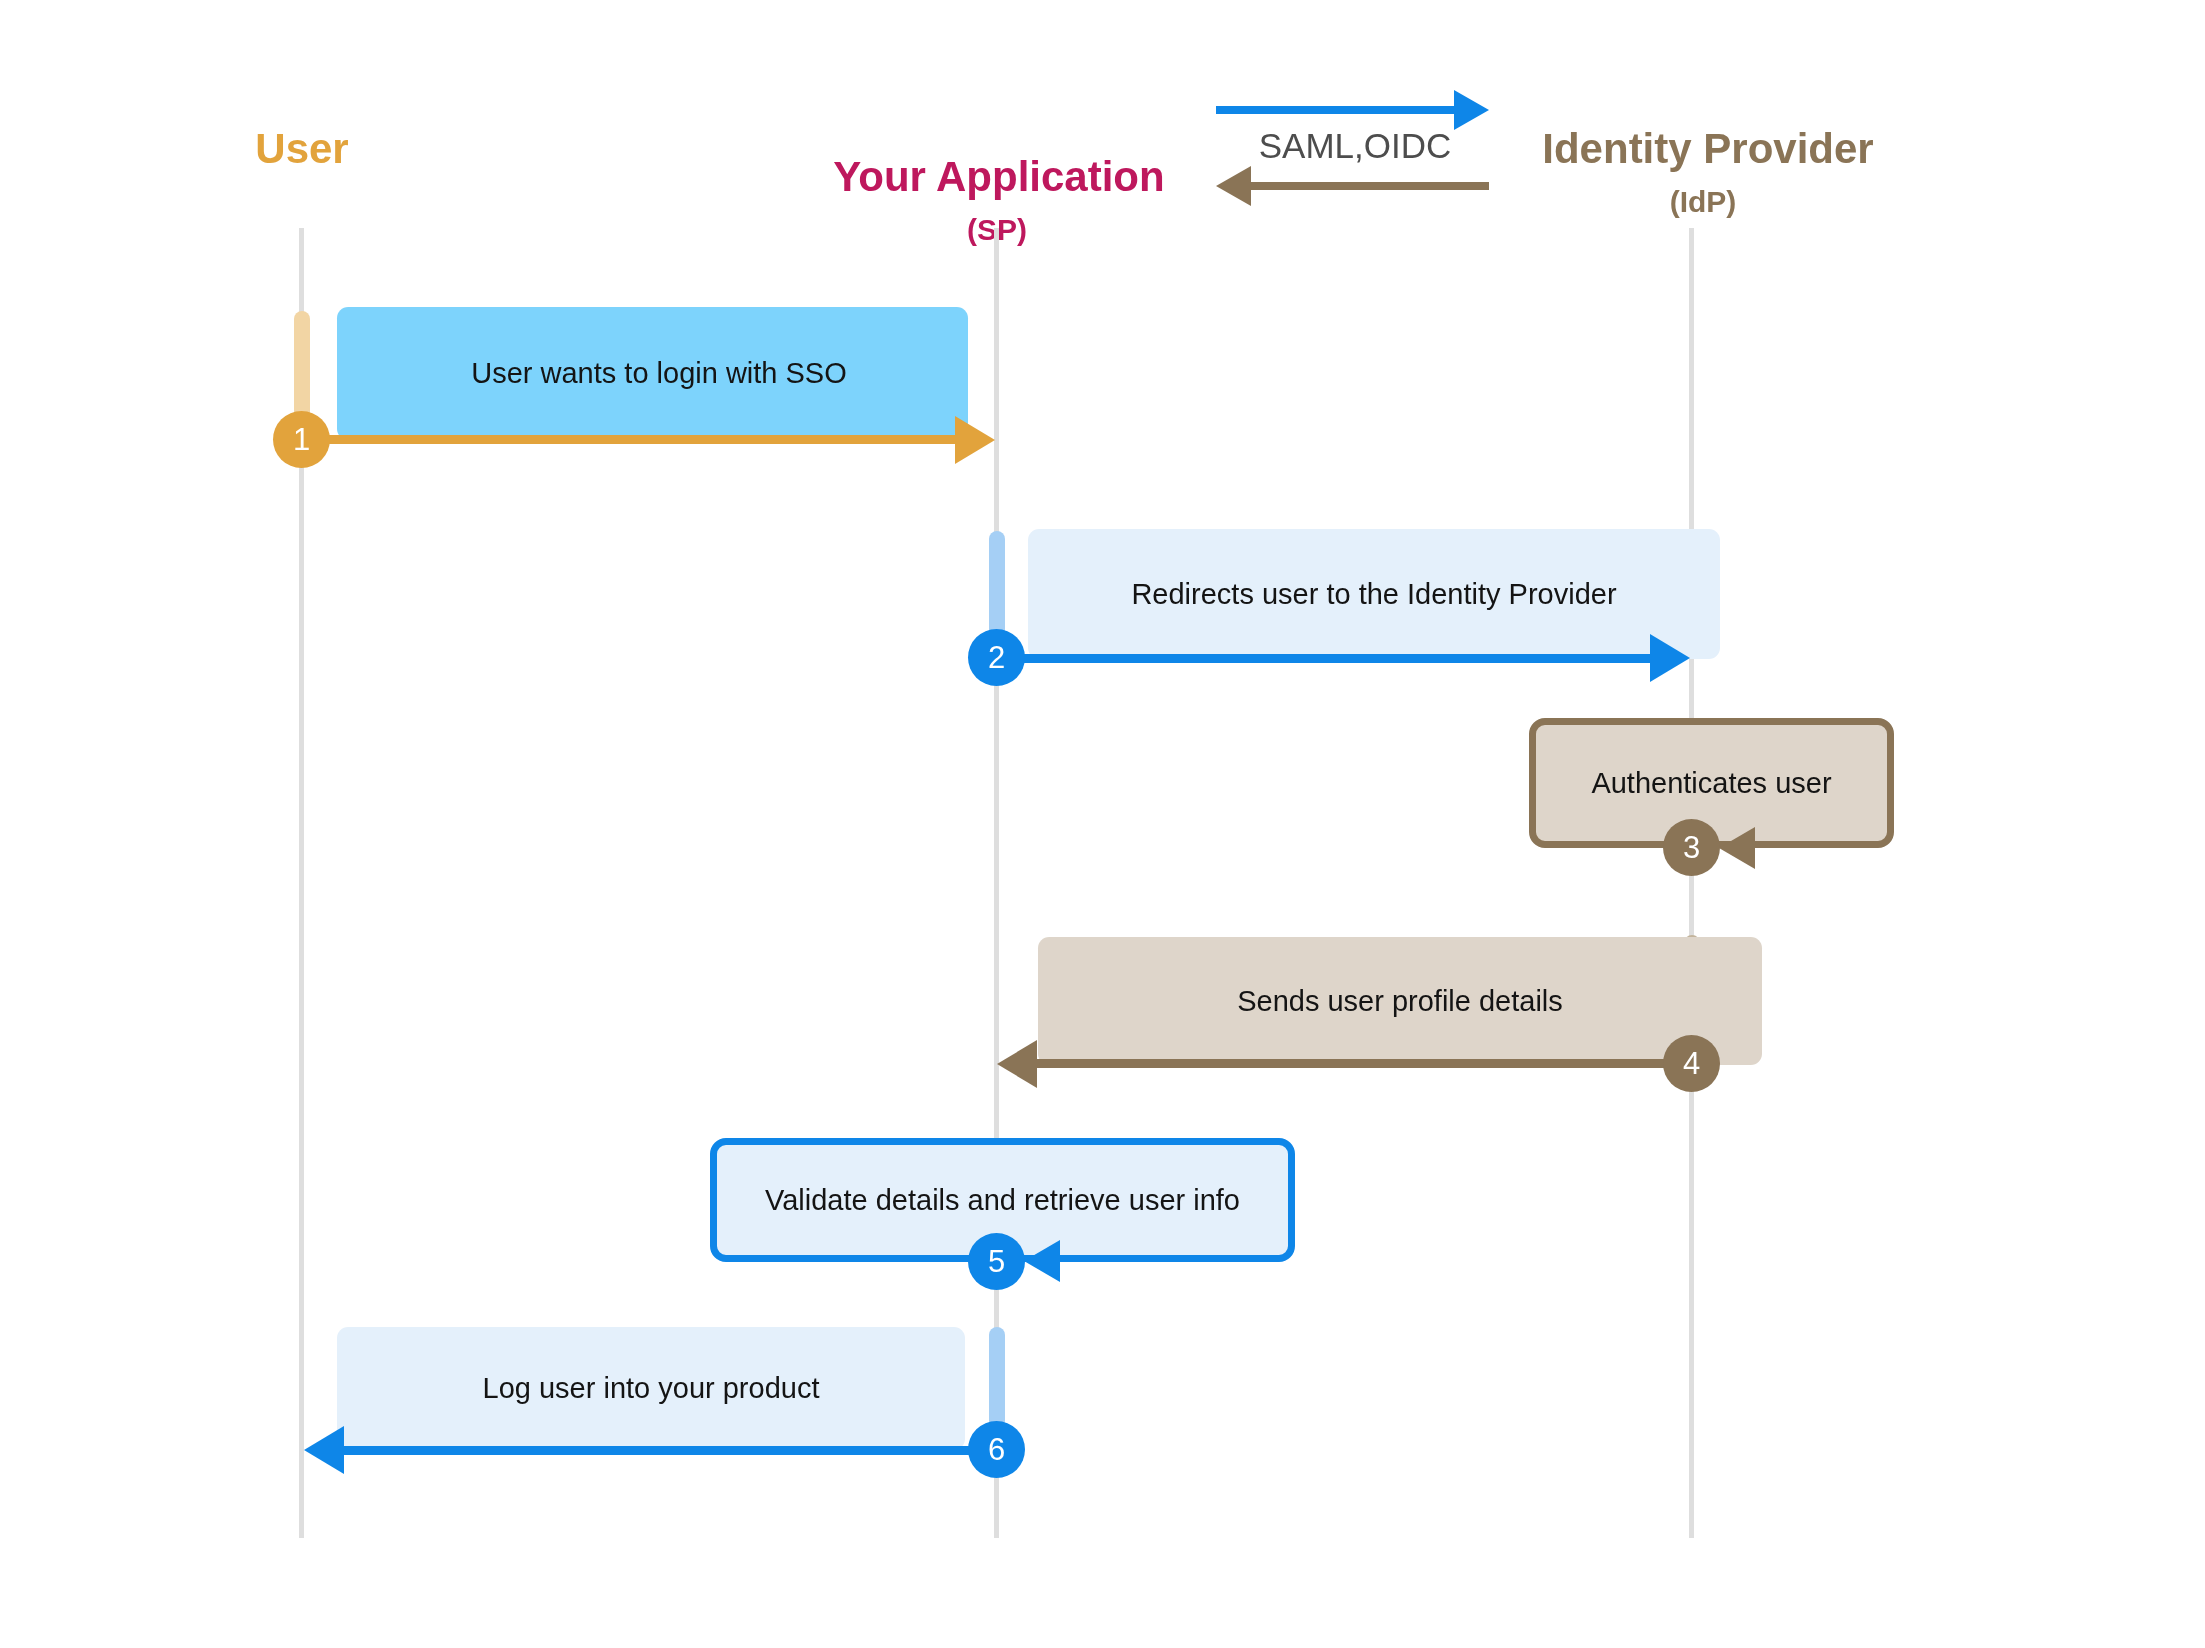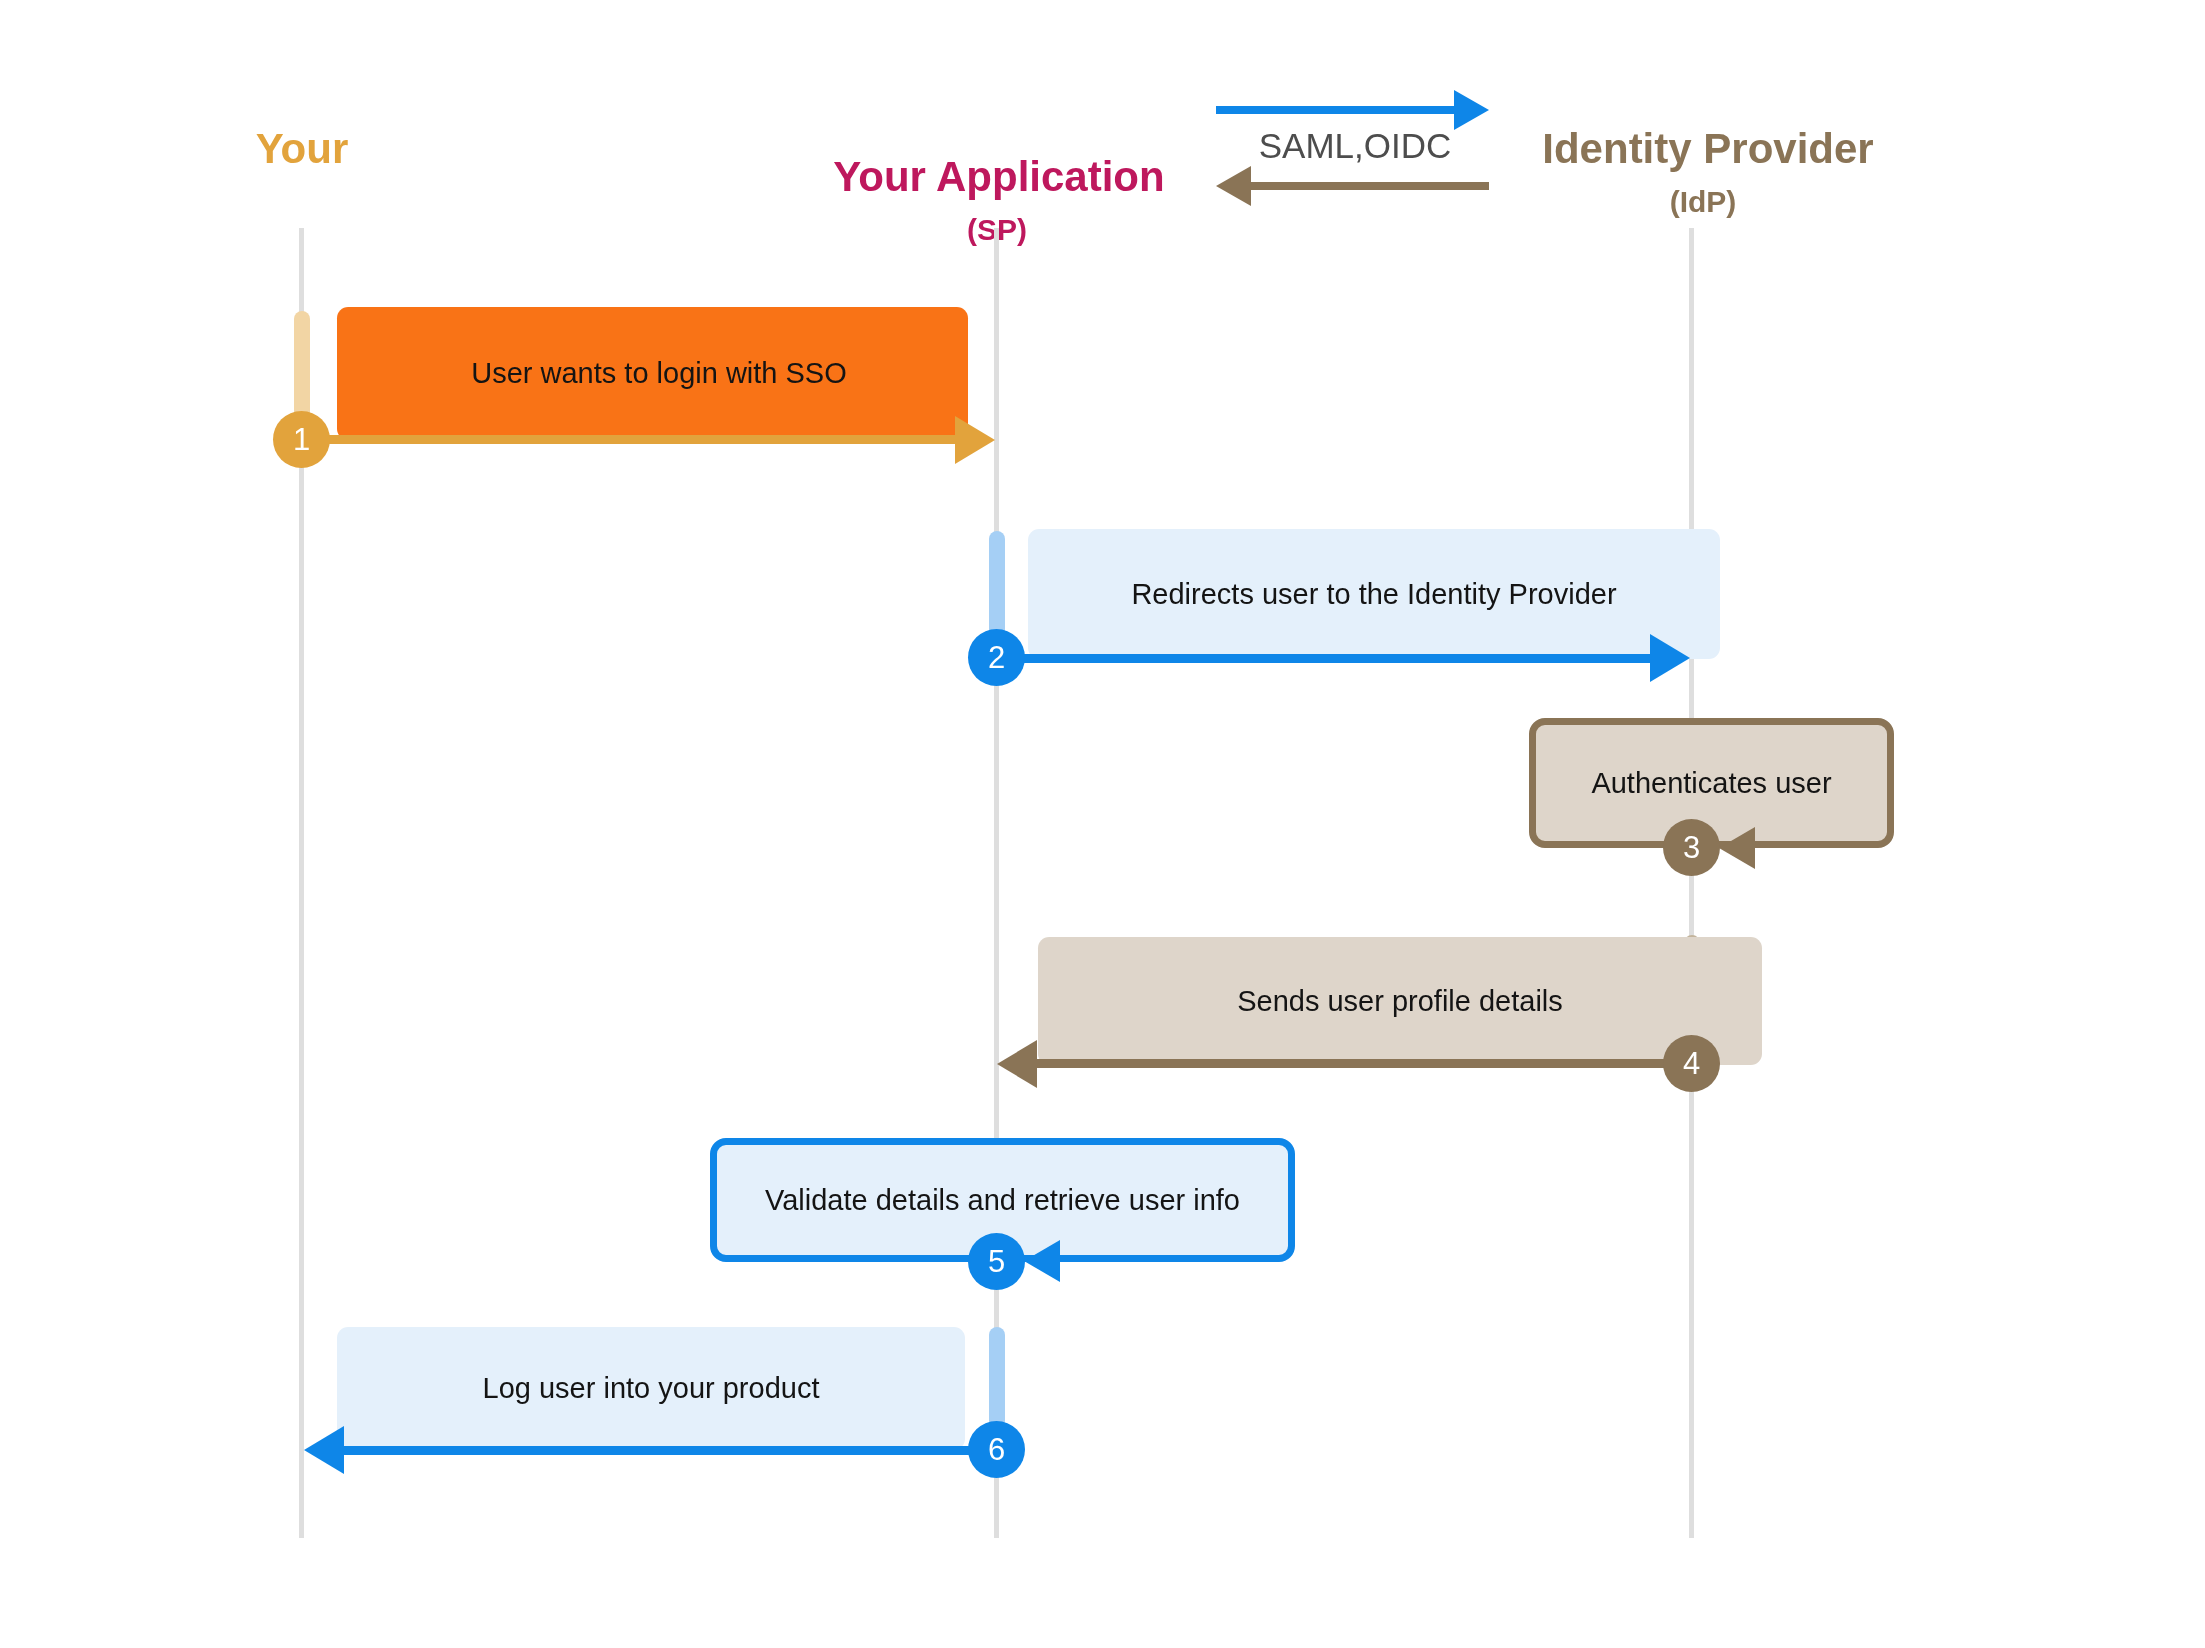--- a/index.html
+++ b/index.html
@@ -109,21 +109,21 @@
   }
   .badge-orange { background: #E2A33C; }
   .badge-blue   { background: #0E86E8; }
   .badge-brown  { background: #8A7456; }
 </style>
 </head>
 <body>
 
 <div id="canvas">
 
-  <div class="actor-label user-color" style="left:302px; top:125px;">Your</div>
+  <div class="actor-label user-color" style="left:302px; top:125px;">User</div>
 
   <div class="actor-label app-color" style="left:999px; top:125px;">Your Application</div>
   <div class="actor-sublabel app-color" style="left:997px; top:185px;">(SP)</div>
 
   <div class="actor-label idp-color" style="left:1708px; top:125px;">Identity Provider</div>
   <div class="actor-sublabel idp-color" style="left:1703px; top:185px;">(IdP)</div>
 
   <div class="proto-line" style="left:1216px; top:106px; width:239px; background:#0E86E8;"></div>
   <div class="proto-head proto-head-right" style="left:1454px; top:90px;"></div>
 
@@ -134,21 +134,21 @@
 
   <div class="lifeline" style="left:299px;"></div>
   <div class="lifeline" style="left:994px;"></div>
   <div class="lifeline" style="left:1689px;"></div>
 
   <div class="activation" style="left:294px; top:311px; height:111px; background:#F2D5A4;"></div>
   <div class="activation" style="left:989px; top:531px; height:109px; background:#A5CFF5;"></div>
   <div class="activation" style="left:1684px; top:935px; height:102px; background:#C3B49C;"></div>
   <div class="activation" style="left:989px; top:1327px; height:102px; background:#A5CFF5;"></div>
 
-  <div class="msg-box" style="left:337px; top:307px; width:631px; height:133px; background:#f97316;padding-left:13px;">
+  <div class="msg-box" style="left:337px; top:307px; width:631px; height:133px; background:#7dd3fc;padding-left:13px;">
     <span class="msg-text">User wants to login with SSO</span>
   </div>
   <div class="arrow-line" style="left:302px; top:435px; width:655px; background:#E2A33C;"></div>
   <div class="arrow-head head-right-orange" style="left:955px; top:416px;"></div>
   <div class="step-badge badge-orange" style="left:273px; top:411px;">
     <span>1</span>
   </div>
 
   <div class="msg-box" style="left:1028px; top:529px; width:692px; height:130px; background:#E4F0FB;">
     <span class="msg-text">Redirects user to the Identity Provider</span>

